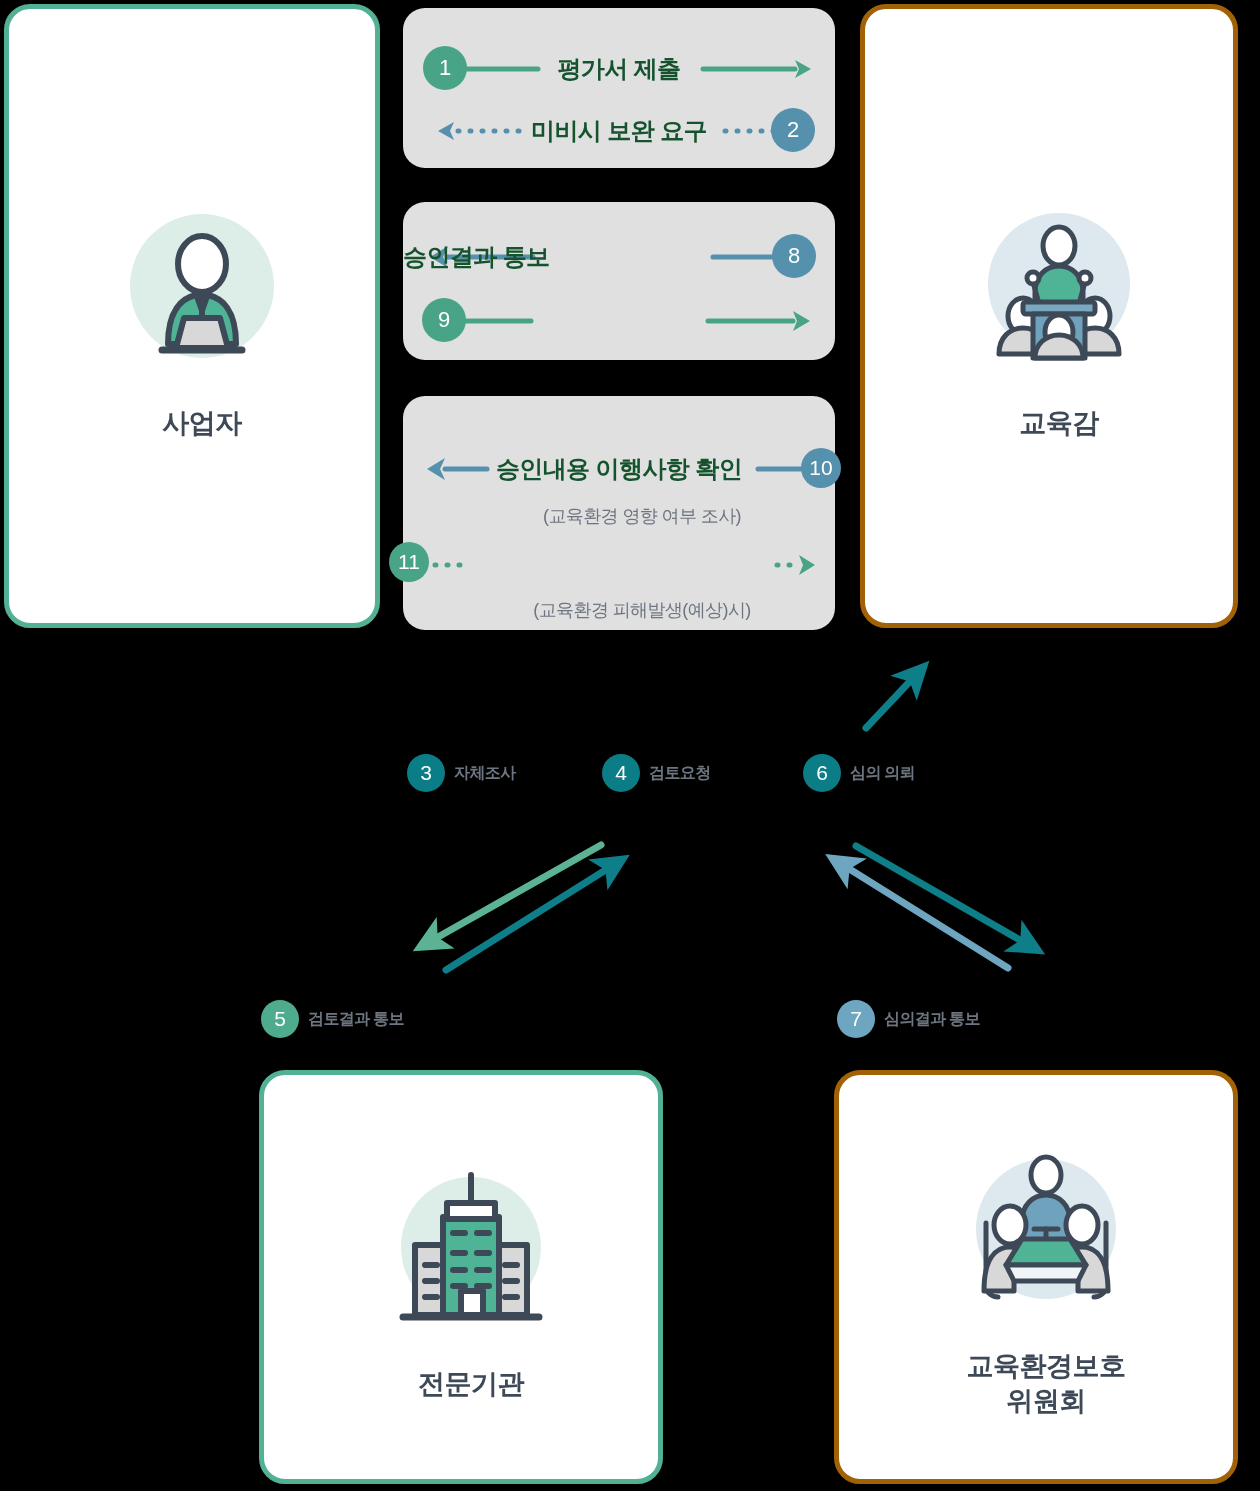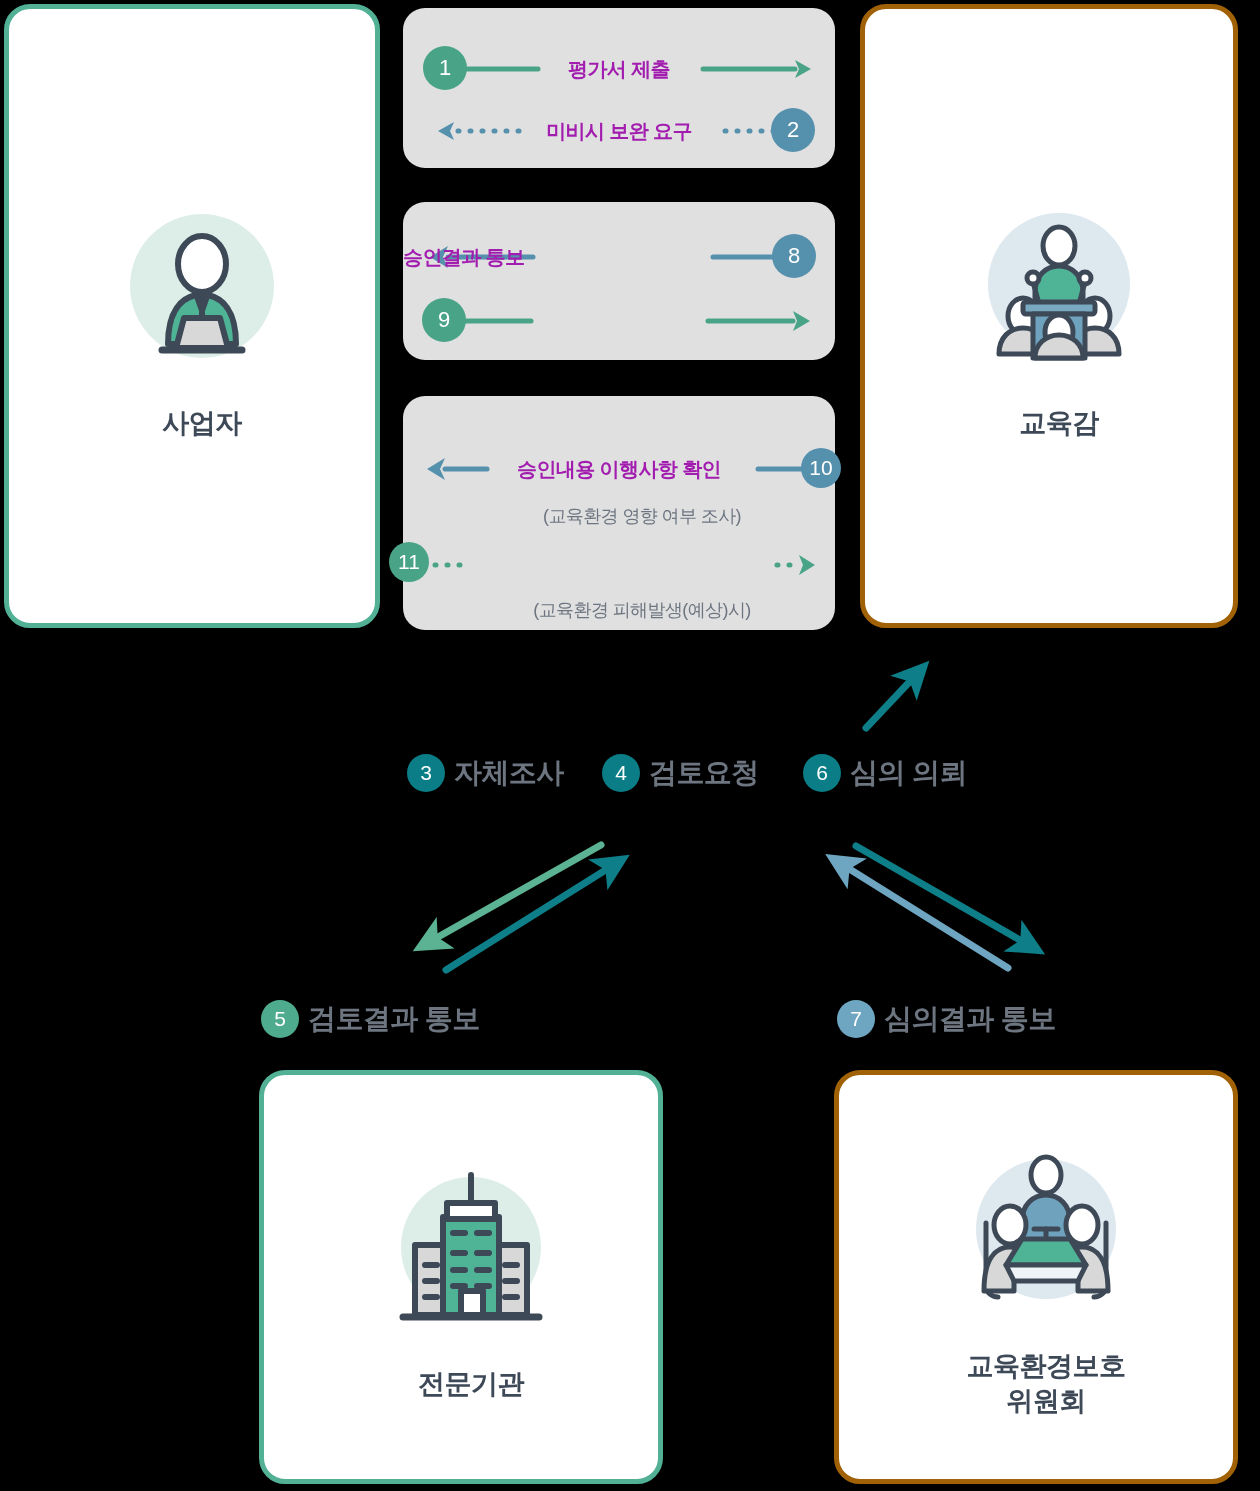--- a/index.html
+++ b/index.html
@@ -69,23 +69,23 @@
   .msg-row {
     position: absolute;
     left: 0;
     width: 100%;
     height: 58px;
     display: flex;
     align-items: center;
     justify-content: center;
   }
   .msg-text {
-    font-size: 20px;
+    font-size: 24px;
     font-weight: bold;
-    color: #a21caf;
+    color: #14532d;
     white-space: nowrap;
     letter-spacing: -0.6px;
   }
   .msg-sub {
     position: absolute;
     left: 0;
     width: 100%;
     text-align: center;
     font-size: 18px;
     color: #6d7580;
@@ -125,25 +125,26 @@
     border-radius: 50%;
     color: #fff;
     display: flex; align-items: center; justify-content: center;
     font-size: 21px;
     flex: 0 0 auto;
   }
   .step-label .bdg.teal  { background: #0b7d86; }
   .step-label .bdg.green { background: #4eab8e; }
   .step-label .bdg.blue  { background: #6ea6c2; }
   .step-label .txt {
-    font-size: 28px;
+    font-size: 16px;
     font-weight: bold;
     color: #6d7580;
     white-space: nowrap;
     letter-spacing: -0.6px;
+    font-family: Liberation Serif, serif;
   }
 
   
   #connectors {
     position: absolute;
     left: 0; top: 0;
     width: 1260px; height: 1491px;
     pointer-events: none;
     z-index: 3;
   }

